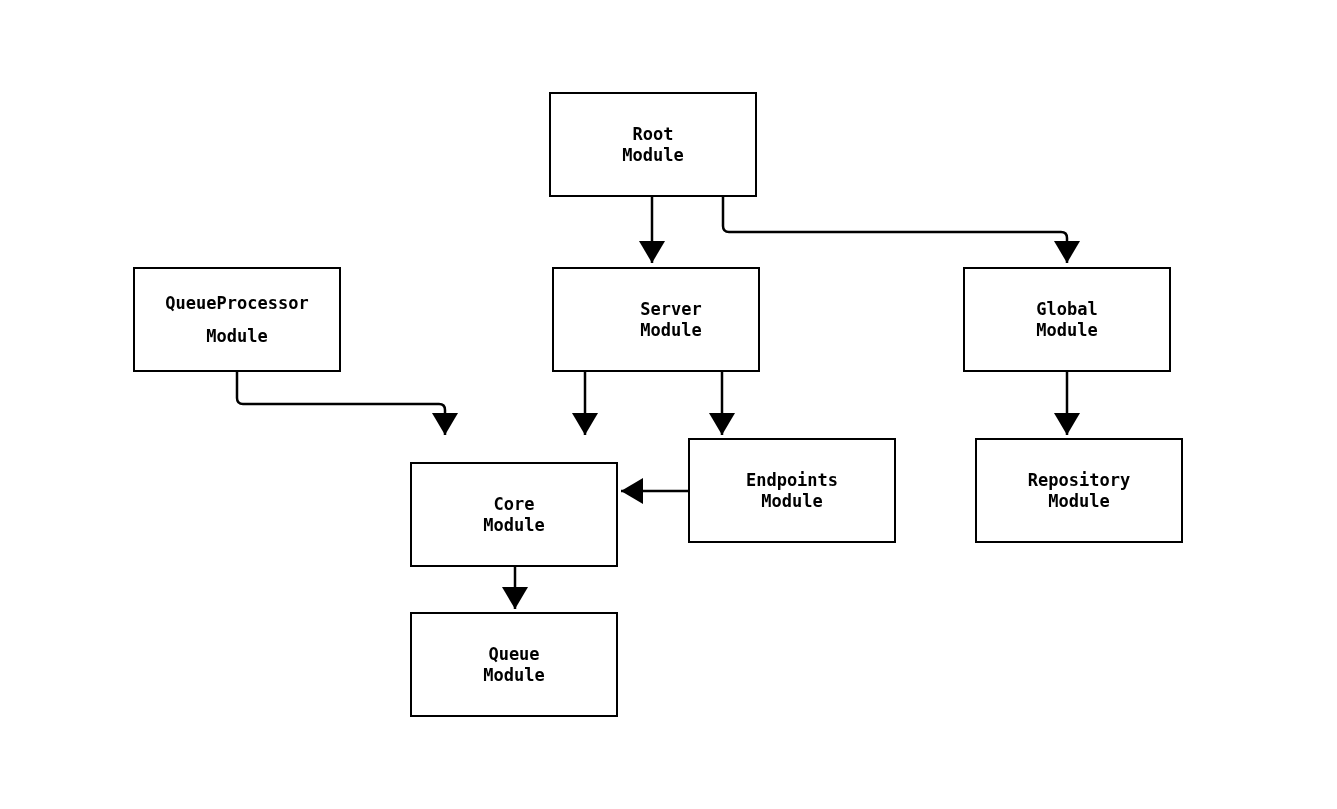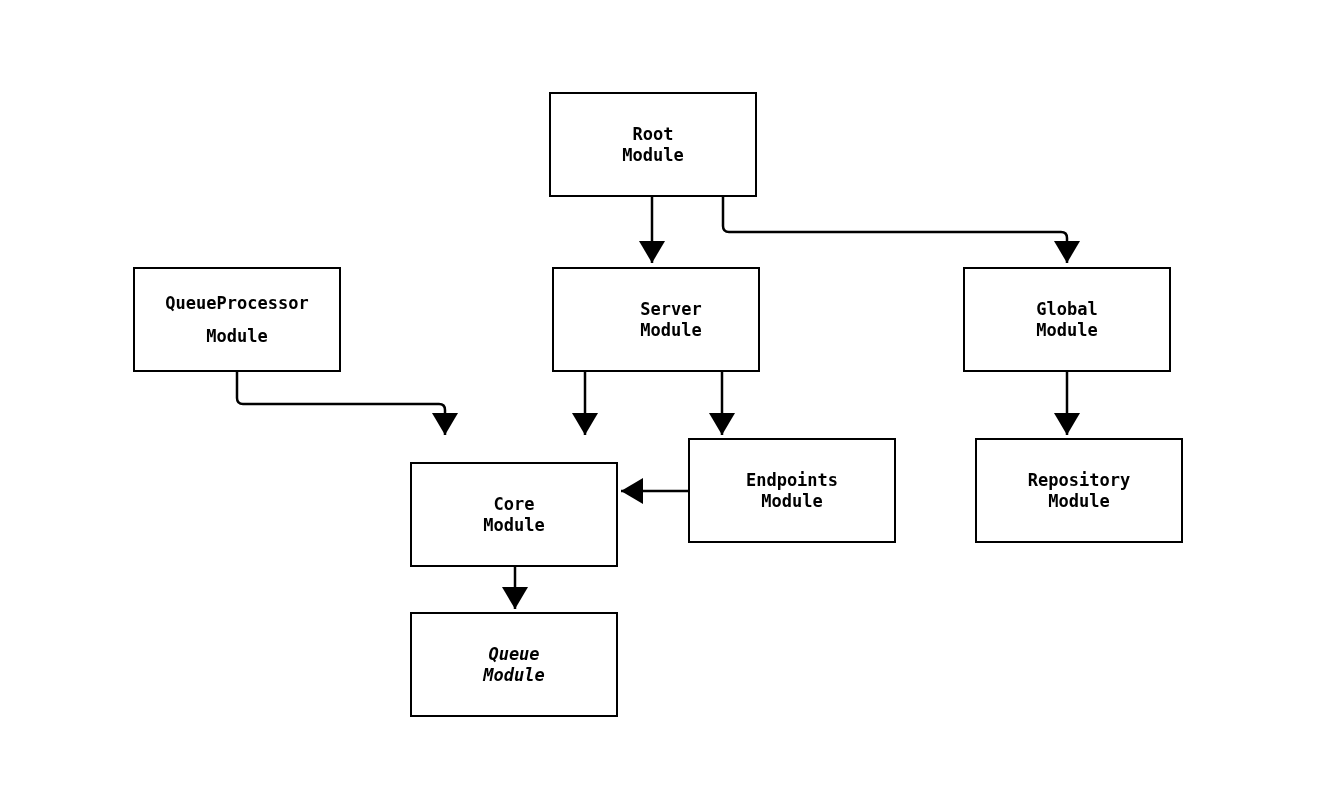--- a/index.html
+++ b/index.html
@@ -45,21 +45,21 @@
     white-space: nowrap;
   }
   
   .pos-root           { left: 549px; top:  92px; }
   .pos-queueprocessor { left: 133px; top: 267px; gap: 12px; }
   .pos-server         { left: 552px; top: 267px; padding-left: 30px; }
   .pos-global         { left: 963px; top: 267px; }
   .pos-core           { left: 410px; top: 438px; margin-top: 24px; }
   .pos-endpoints      { left: 688px; top: 438px; }
   .pos-repository     { left: 963px; top: 438px; margin-left: 12px; }
-  .pos-queue          { left: 410px; top: 612px; font-style: italic; }
+  .pos-queue          { left: 410px; top: 612px; }
 </style>
 </head>
 <body>
 
 <div class="canvas">
 
   <svg class="edges-layer" width="1337" height="809" viewBox="0 0 1337 809" xmlns="http://www.w3.org/2000/svg">
     <defs>
       <marker id="arrowhead" viewBox="0 0 22 26" refX="22" refY="13" markerWidth="22" markerHeight="26" markerUnits="userSpaceOnUse" orient="auto">
         <path d="M0,0 L22,13 L0,26 Z" fill="#000000"></path>

